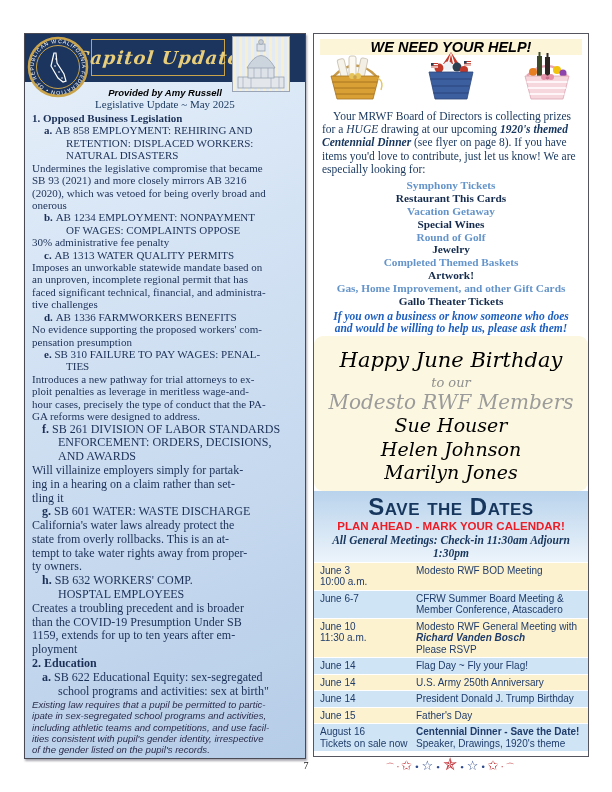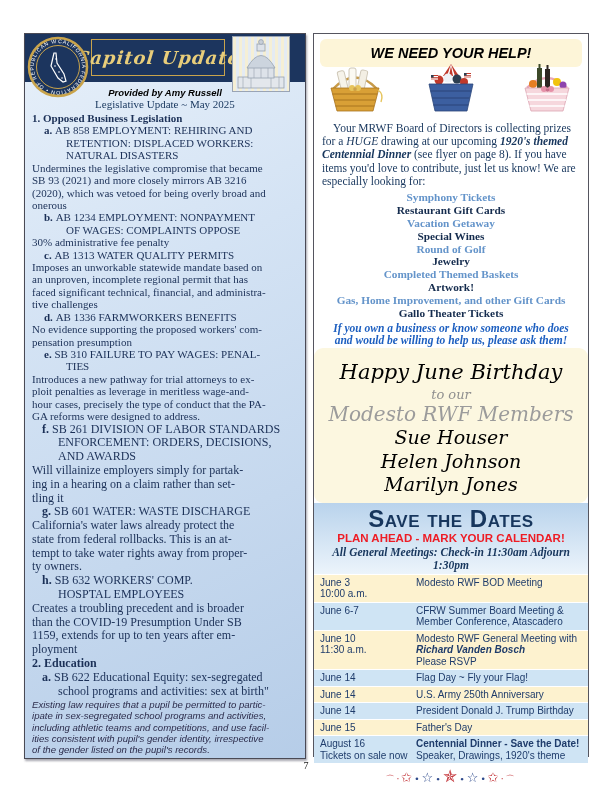--- a/index.html
+++ b/index.html
@@ -27,21 +27,21 @@
   .blk.sub.lg{padding-left:26px;text-indent:-16px;}
   .sub-letter{font-weight:bold;}
   .blk.lg{font-size:12px;line-height:1.15;}
   .blk.note{font-family:"Liberation Sans",sans-serif;font-style:italic;font-size:9.6px;line-height:1.15;
     color:#2b2b4a;padding-top:1px;}
 
   
   .col-right{position:relative;position:absolute;left:313px;top:33px;width:276px;height:724px;box-sizing:border-box;
     background:#fff;border:1px solid #55555f;}
   .help-strip{margin:5px 6px 0;background:#fdf5d8;text-align:center;font-family:"Liberation Sans",sans-serif;
-    font-weight:bold;font-style:italic;font-size:14.5px;color:#000;padding:6px 0;border-radius:6px;}
+    font-weight:bold;font-style:italic;font-size:14.5px;color:#000;padding:0 0;}
   .baskets{display:flex;justify-content:space-between;align-items:flex-end;padding:0 9px;height:52px;margin-top:-1px;}
   .collect-para{margin:4px 8px 0;font-size:11.5px;color:#17365d;line-height:1.15;text-indent:11px;}
   .collect-para .it{font-style:italic;}
   .collect-para .bi{font-weight:bold;font-style:italic;}
   #wish-list{text-align:center;font-weight:bold;font-size:11.3px;line-height:1.14;margin-top:3px;}
   .wish.lt{color:#6494ca;}
   .wish.dk{color:#152c4e;}
   .ask-them{text-align:center;font-weight:bold;font-style:italic;font-size:11.5px;color:#1d5fc0;
     line-height:1.1;margin-top:2px;white-space:pre-line;}
   .birthday{margin-top:1px;background:#fcf7e0;text-align:center;padding:12px 0 6px;
@@ -144,21 +144,21 @@
 hour cases, precisely the type of conduct that the PA-
 GA reforms were designed to address.</div>
         <div class="blk sub lg"><span class="sub-letter">f. </span>SB 261 DIVISION OF LABOR STANDARDS
 ENFORCEMENT: ORDERS, DECISIONS,
 AND AWARDS</div>
         <div class="blk p lg">Will villainize employers simply for partak-
 ing in a hearing on a claim rather than set-
 tling it</div>
         <div class="blk sub lg"><span class="sub-letter">g. </span>SB 601 WATER: WASTE DISCHARGE</div>
         <div class="blk p lg">California's water laws already protect the
-state from federal rollbacks. This is an at-
+state from overly rollbacks. This is an at-
 tempt to take water rights away from proper-
 ty owners.</div>
         <div class="blk sub lg"><span class="sub-letter">h. </span>SB 632 WORKERS' COMP.
 HOSPTAL EMPLOYEES</div>
         <div class="blk p lg">Creates a troubling precedent and is broader
 than the COVID-19 Presumption Under SB
 1159, extends for up to ten years after em-
 ployment</div>
         <div class="blk h lg">2. Education</div>
         <div class="blk sub lg"><span class="sub-letter">a. </span>SB 622 Educational Equity: sex-segregated
@@ -232,21 +232,21 @@
             <circle cx="36" cy="27" r="3" fill="#e591a8"></circle>
           <circle cx="32.5" cy="28" r="1.8" fill="#c96f8b"></circle>
         </svg>
       </span>
     </div>
 
     <p class="collect-para"><span>Your MRWF Board of Directors is collecting prizes for a </span><span class="it">HUGE</span><span> drawing at our upcoming </span><span class="bi">1920's themed Centennial Dinner</span><span> (see flyer on page 8). If you have items you'd love to contribute, just let us know! We are especially looking for:</span></p>
 
     <div id="wish-list">
         <div class="wish lt">Symphony Tickets</div>
-        <div class="wish dk">Restaurant Gift Cards</div>
+        <div class="wish dk">Restaurant This Cards</div>
         <div class="wish lt">Vacation Getaway</div>
         <div class="wish dk">Special Wines</div>
         <div class="wish lt">Round of Golf</div>
         <div class="wish dk">Jewelry</div>
         <div class="wish lt">Completed Themed Baskets</div>
         <div class="wish dk">Artwork!</div>
         <div class="wish lt">Gas, Home Improvement, and other Gift Cards</div>
         <div class="wish dk">Gallo Theater Tickets</div>
       </div>
 

